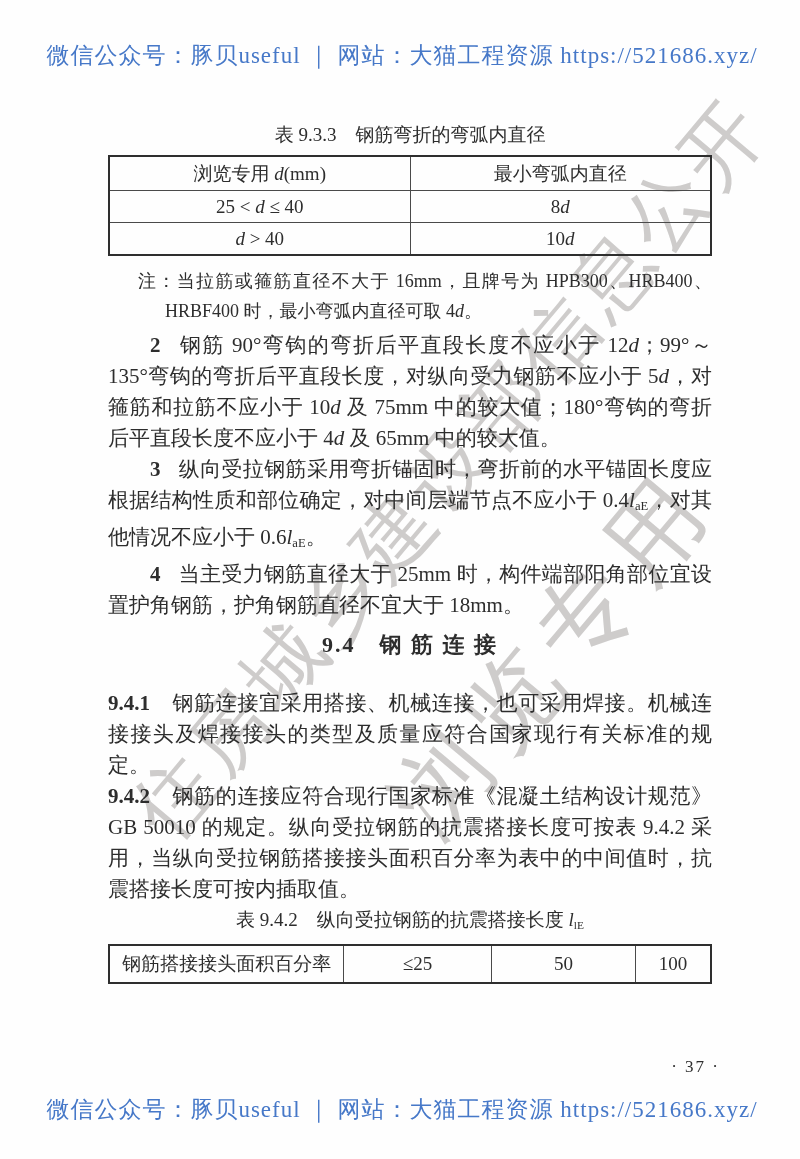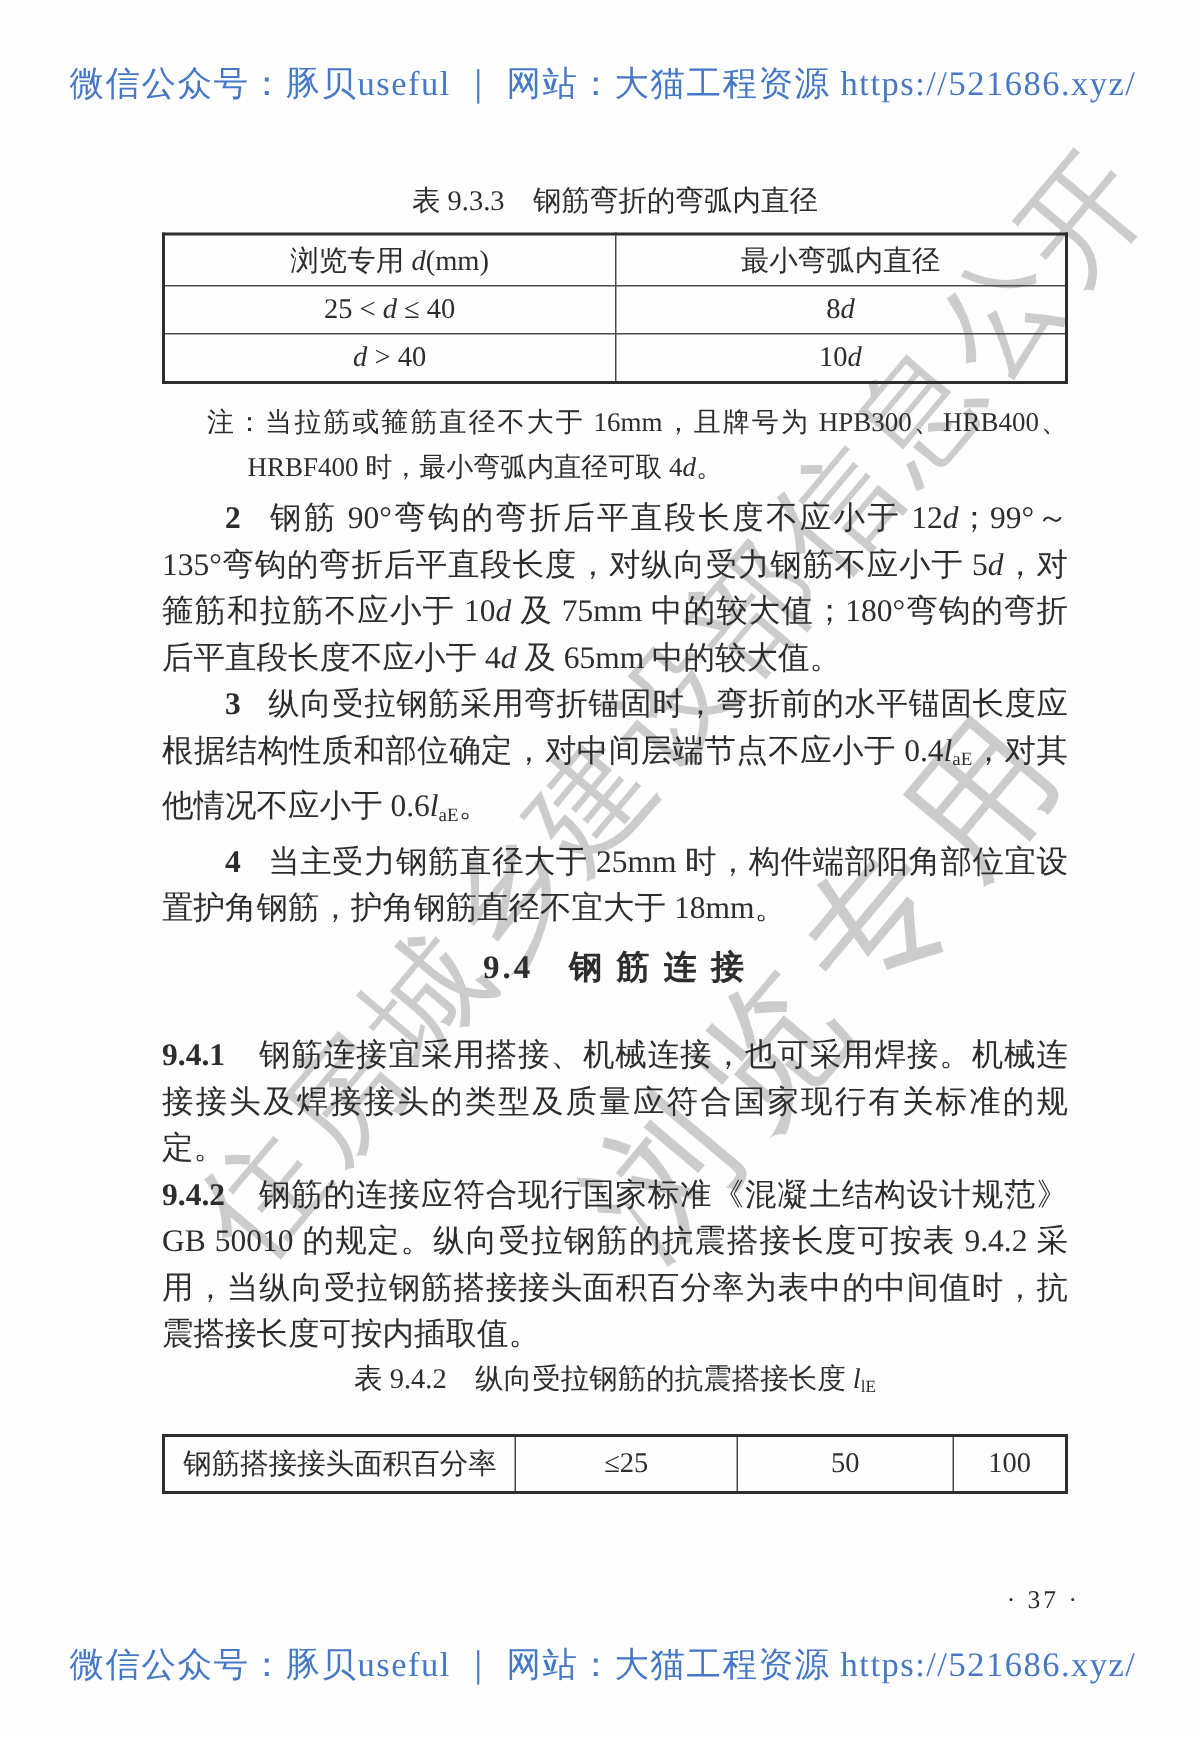--- a/index.html
+++ b/index.html
@@ -47,21 +47,21 @@
     font-size:19px;
     line-height:26px;
   }
   table.tbl{
     border-collapse:collapse;
     width:100%;
     table-layout:fixed;
     border:2px solid #2e2e2e;
   }
   .tbl1{margin-top:7px;}
-  .tbl2{margin-top:18px;}
+  .tbl2{margin-top:6px;}
   table.tbl td,table.tbl th{
     border:1px solid #4a4a4a;
     text-align:center;
     vertical-align:middle;
     font-weight:normal;
     font-size:19px;
     padding:0 4px;
     overflow:hidden;
   }
   .tbl1 th{height:33px;}

